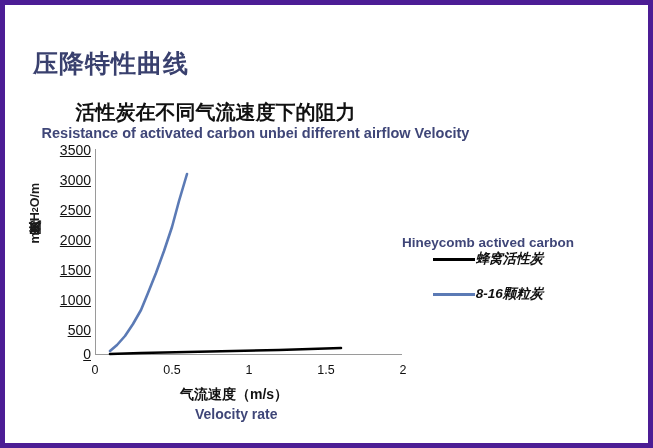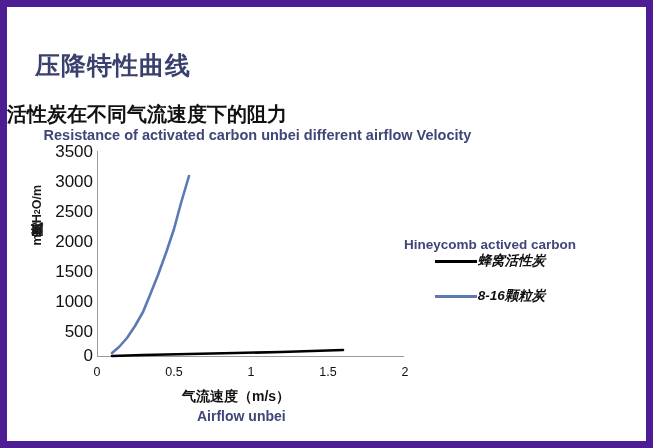--- a/index.html
+++ b/index.html
@@ -8,39 +8,40 @@
     background: #ffffff;
   }
   body {
     font-family: "Liberation Sans", sans-serif;
   }
   #slide {
     position: relative;
     width: 653px;
     height: 448px;
     background: #ffffff;
-    border: 7px solid #4c1d95;
+    border: 5px solid #4c1d95;
     box-sizing: border-box;
     overflow: hidden;
   }
   #slide-title {
     position: absolute;
     left: 28px;
     top: 42px;
     font-size: 25px;
     font-weight: 600;
     color: #39406e;
     letter-spacing: 1px;
     white-space: nowrap;
   }
   #chart-title-cn {
     position: absolute;
     left: 0;
     top: 94px;
     width: 531px;
+    text-align: center;
     padding-right: 110px;
     box-sizing: border-box;
     font-size: 20px;
     font-weight: 700;
     color: #111111;
     white-space: nowrap;
   }
   #chart-title-en {
     position: absolute;
     left: 0;
@@ -76,23 +77,24 @@
   }
   .y-title sub {
     font-size: 9px;
     vertical-align: baseline;
   }
   .ytick {
     position: absolute;
     right: 0;
     width: 44px;
     text-align: right;
-    font-size: 17px;
+    font-size: 14px;
     color: #111111;
     line-height: 12px;
+    text-decoration: underline;
   }
   #ytick-col {
     position: absolute;
     left: 40px;
     top: 0;
     width: 46px;
     height: 448px;
   }
   .xtick {
     position: absolute;
@@ -222,21 +224,21 @@
       <path d="M 105 349 L 136 348 L 182 347 L 228 346 L 274 345 L 305 344 L 336 343" fill="none" stroke="#000000" stroke-width="2.6" stroke-linecap="round" stroke-linejoin="round"></path>
     </svg>
 
     <div class="xtick" style="left:90px">0</div>
     <div class="xtick" style="left:167px">0.5</div>
     <div class="xtick" style="left:244px">1</div>
     <div class="xtick" style="left:321px">1.5</div>
     <div class="xtick" style="left:398px">2</div>
 
     <div id="x-title-cn">气流速度（m/s）</div>
-    <div id="x-title-en">Airflow unbei</div>
+    <div id="x-title-en">Velocity rate</div>
 
     <div id="legend">
       <div class="legend-block">
         <div class="legend-en">Hineycomb actived carbon</div>
         <div class="legend-row">
           <span class="swatch-black"></span>
           <span class="legend-cn">蜂窝活性炭</span>
         </div>
       </div>
       <div class="legend-gap"></div>

